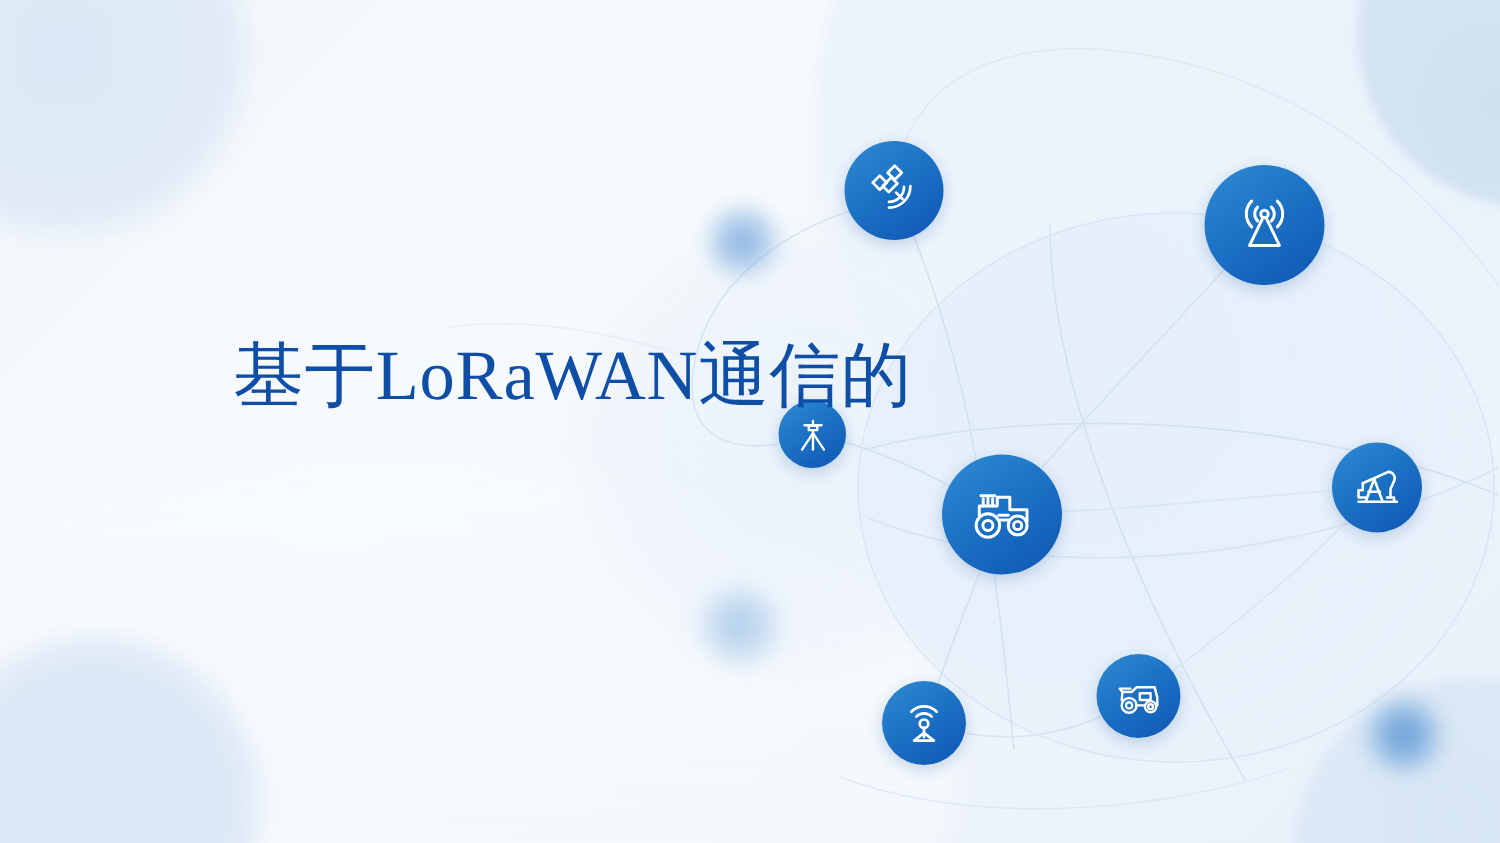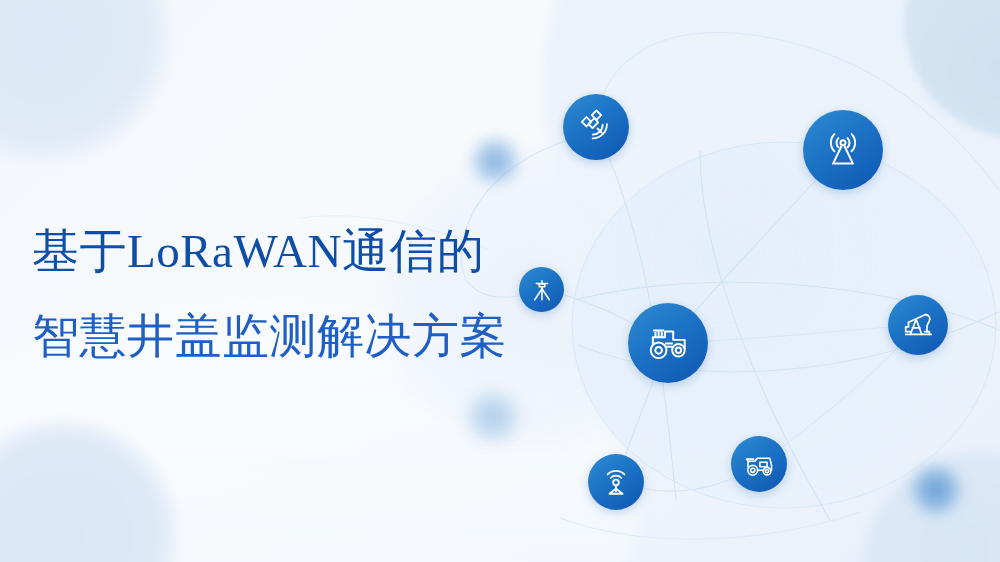--- a/index.html
+++ b/index.html
@@ -123,23 +123,24 @@
   .node svg * {
     fill: none;
     stroke: #ffffff;
     stroke-linecap: round;
     stroke-linejoin: round;
   }
 
   
   .title-block {
     position: absolute;
-    left: 32px;
+    left: 48px;
     top: 228px;
     width: 560px;
+    text-align: right;
   }
   .title-line {
     font-family: "Liberation Serif", "DejaVu Serif", serif;
     font-size: 47px;
     line-height: 1.0;
     letter-spacing: .5px;
     white-space: nowrap;
   }
   .title-line-1 { color: #0f4ea6; margin-bottom: 38px; }
   .title-line-2 { color: #1f5fc4; }
@@ -285,16 +286,15 @@
         <path d="M6.5 22 L7 16 L14 16 L17.5 12.5 L31 12.5 L33 20 L33 26"></path>
         <path d="M7 16 L5 13.5 L13 13.5"></path>
         <path d="M20 17 L28 17 L28 22 L20 22 Z"></path>
         <path d="M17.5 26 L23.5 26"></path>
       </g>
     </svg>
   </div>
 
   <div class="title-block">
     <div class="title-line title-line-1">基于LoRaWAN通信的</div>
-    <div class="title-line title-line-2">智慧井盖监测解决方案</div>
   </div>
 
 </div>
 
 </body></html>

